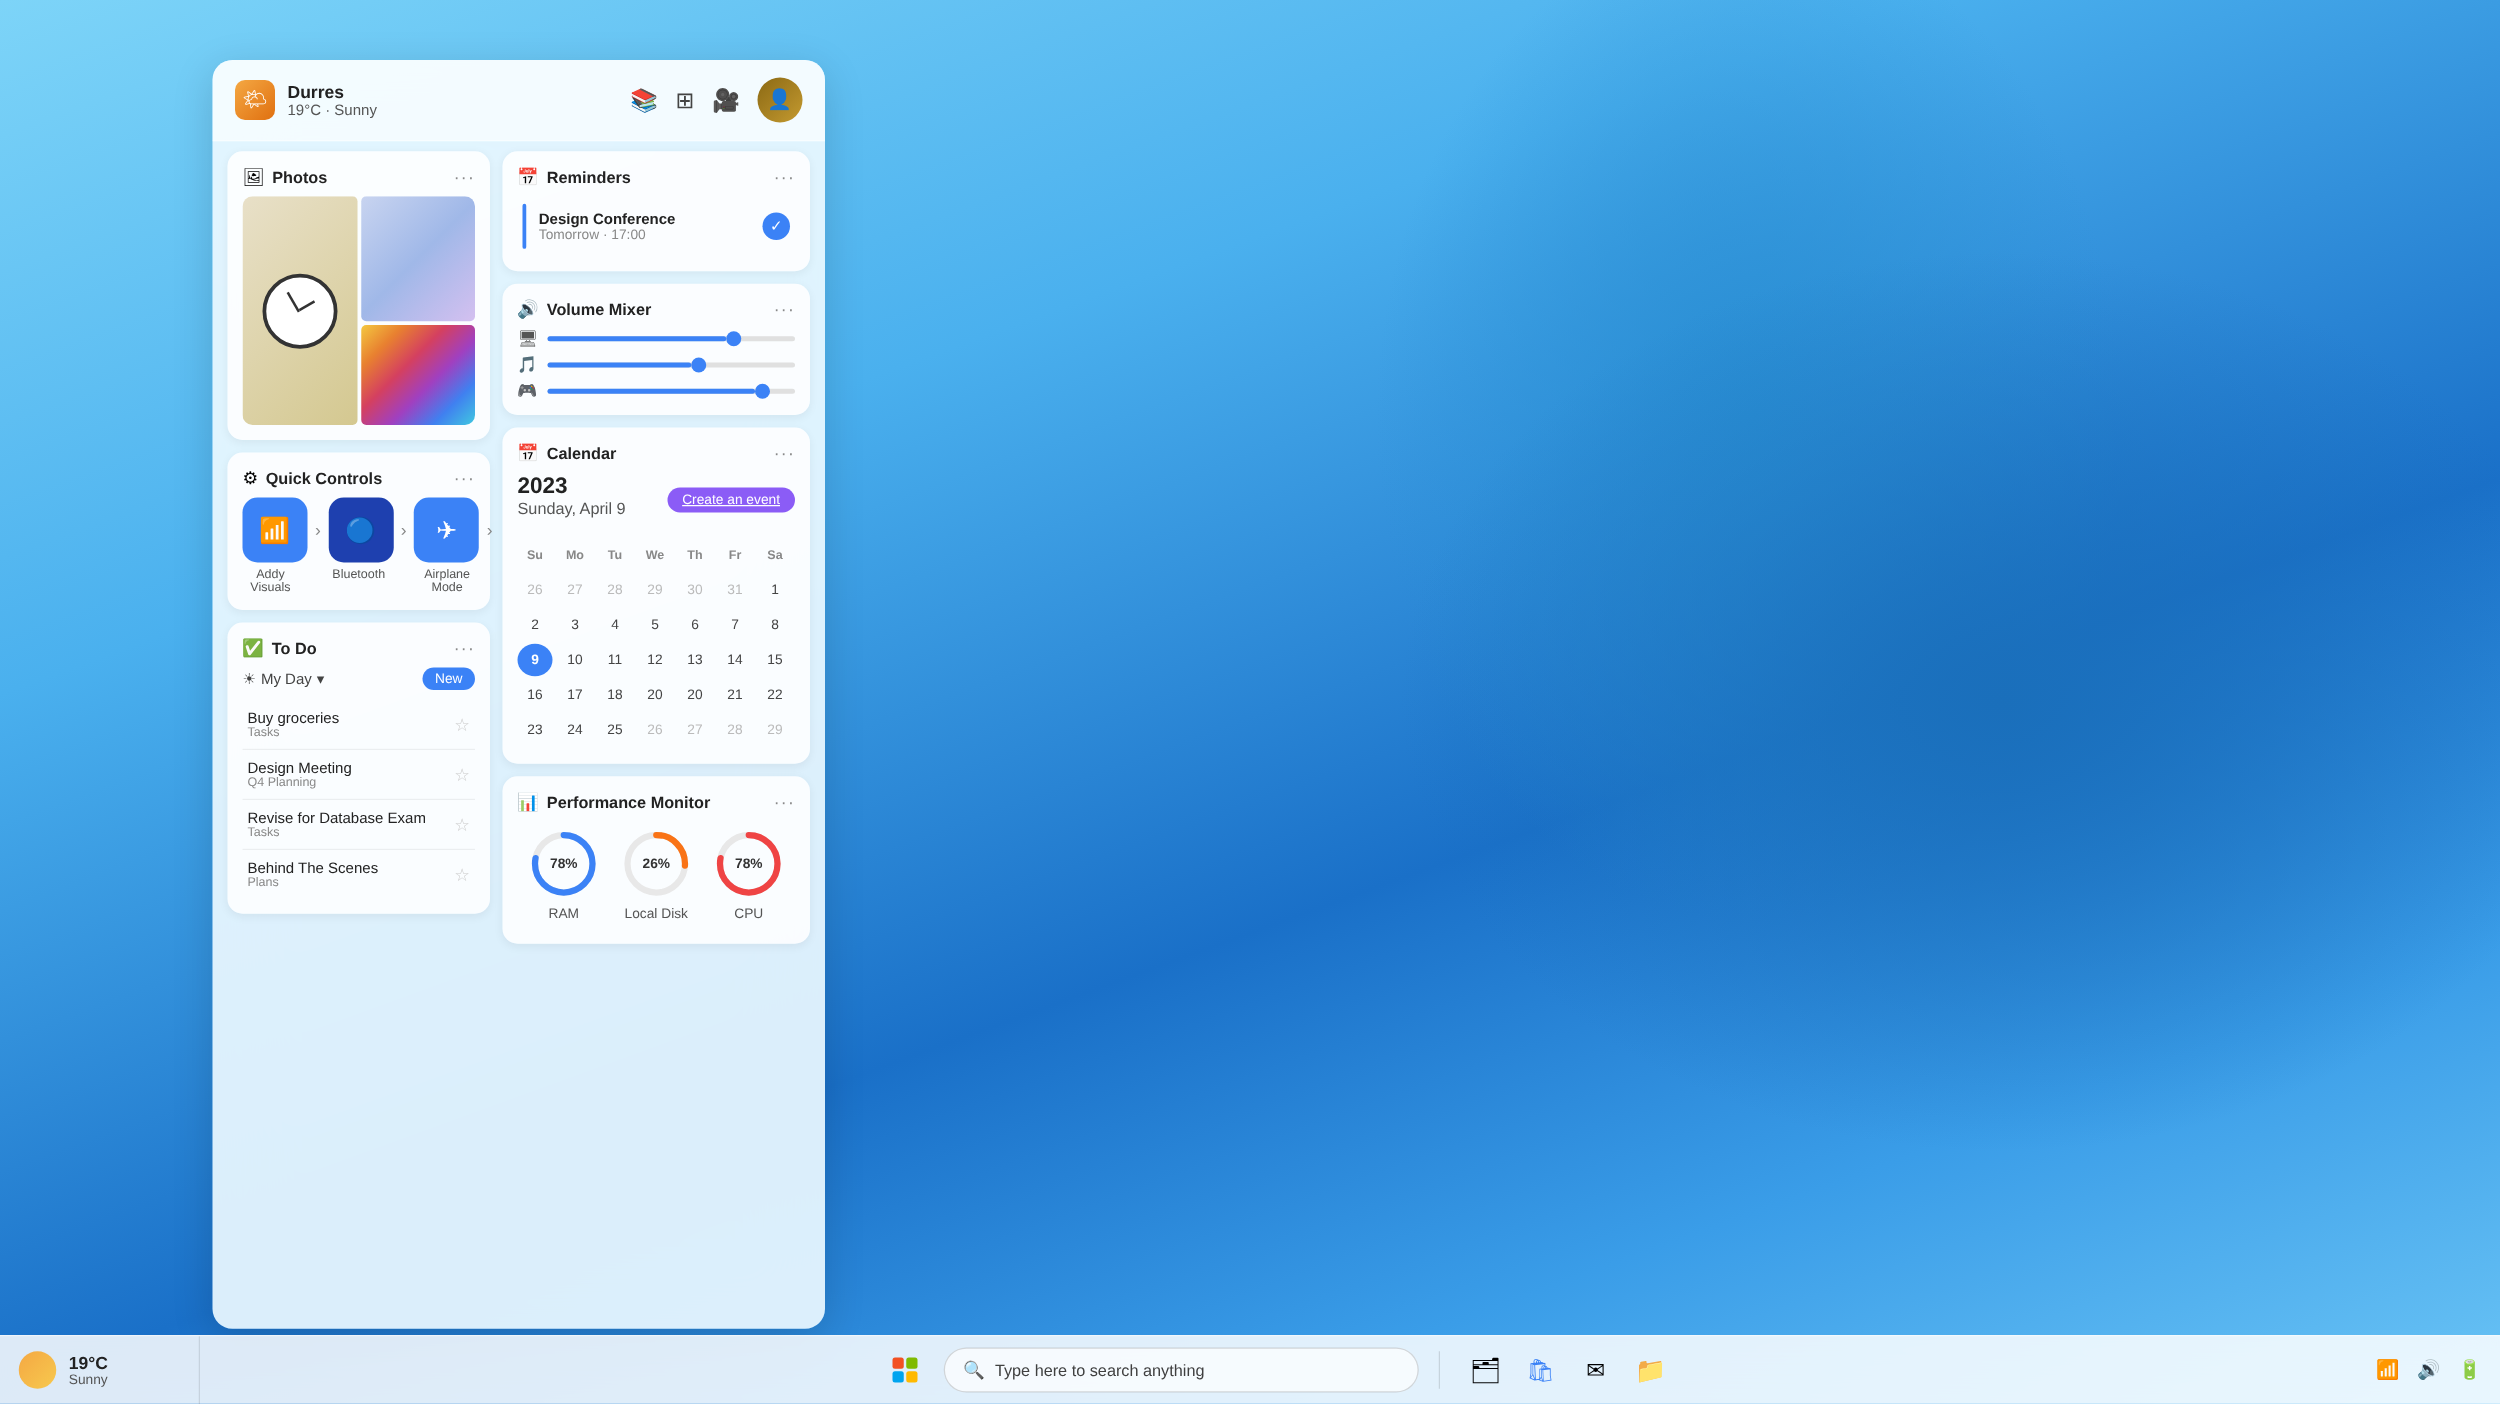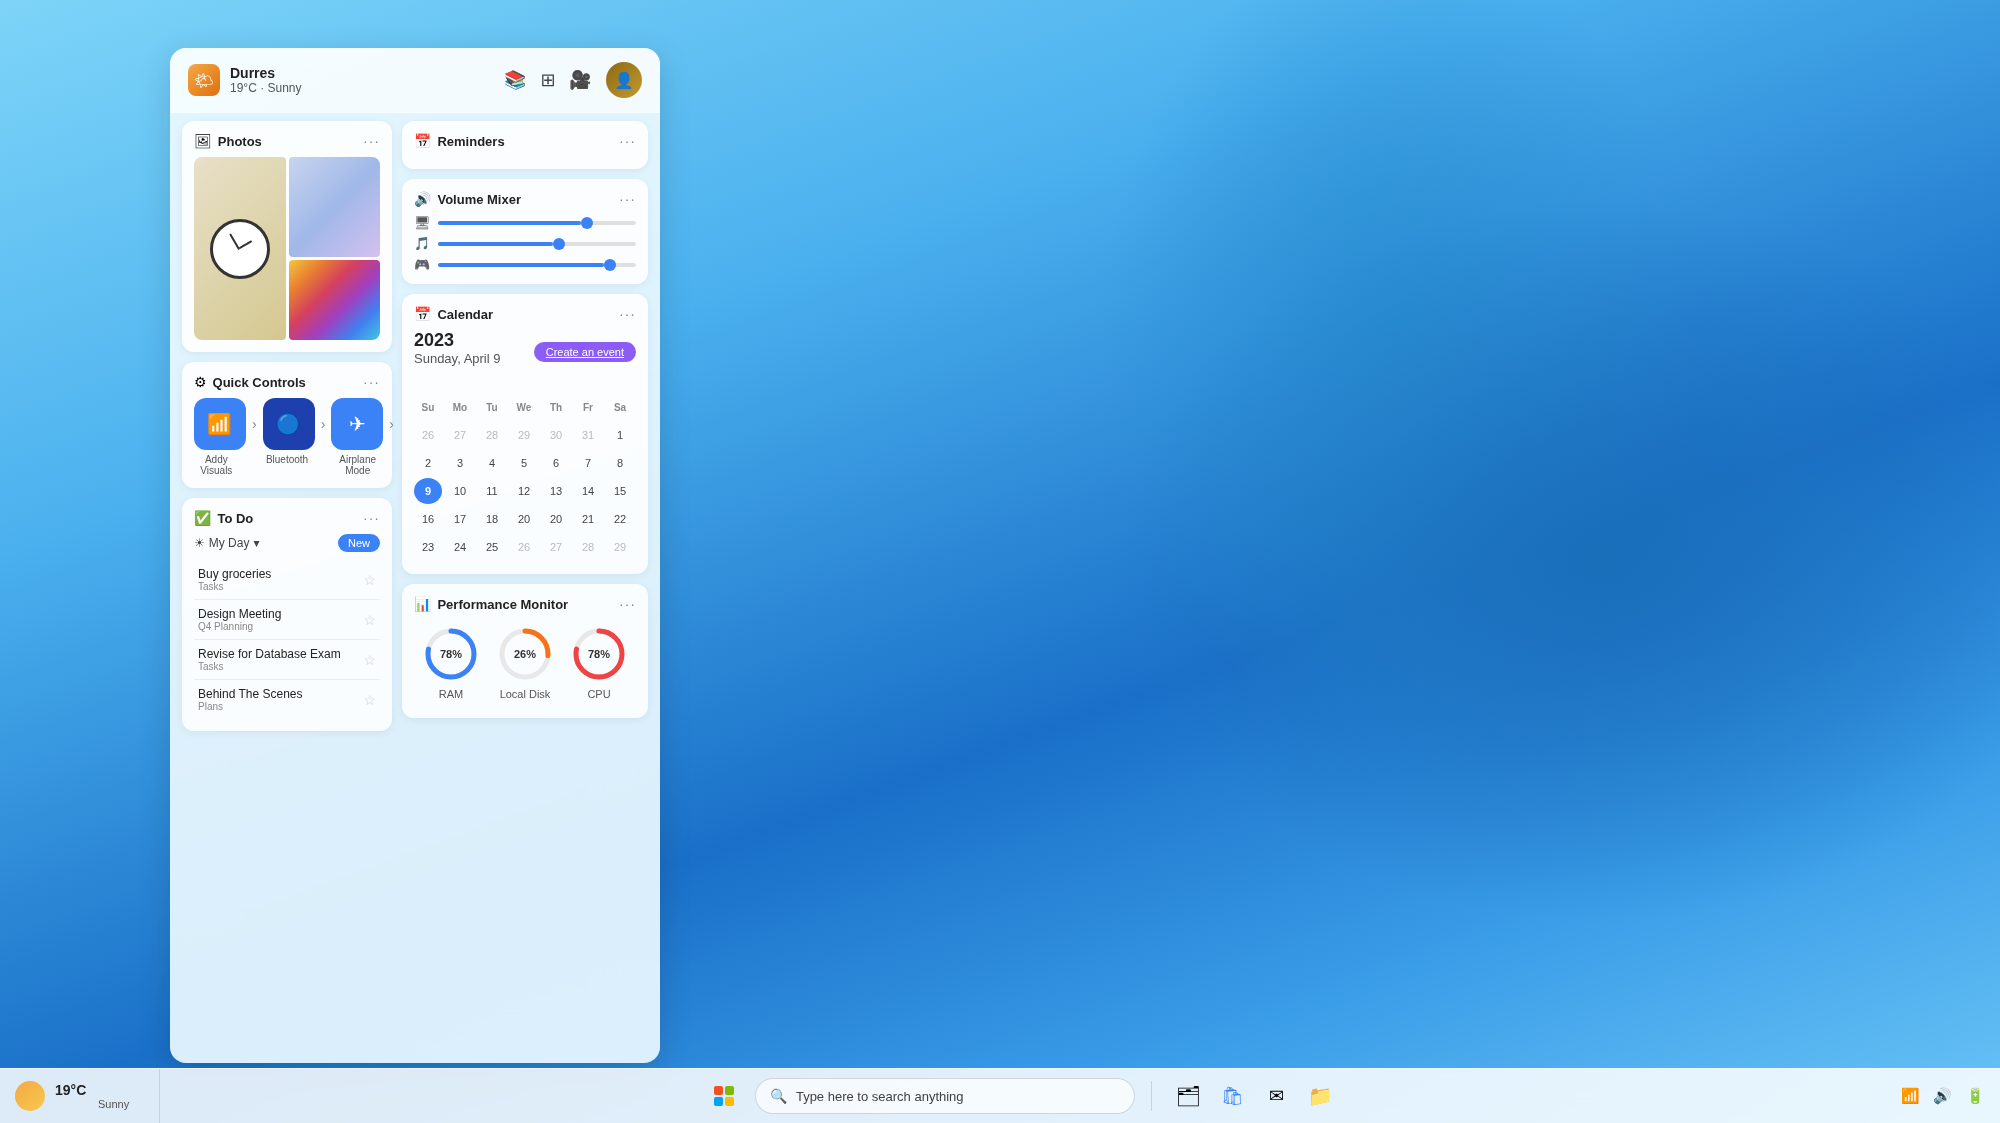--- a/index.html
+++ b/index.html
@@ -49,21 +49,21 @@
     .weather-icon-small {
       width: 30px;
       height: 30px;
       background: linear-gradient(135deg, #f4a843, #f7c94e);
       border-radius: 50%;
       flex-shrink: 0;
     }
 
     .taskbar-weather-text { display: flex; flex-direction: column; }
     .taskbar-temp { font-size: 14px; font-weight: 600; color: #222; }
-    .taskbar-condition { font-size: 11px; color: #555; margin-left: 43px; }
+    .taskbar-condition { font-size: 11px; color: #555; }
 
     .taskbar-center {
       flex: 1;
       display: flex;
       align-items: center;
       justify-content: center;
       gap: 12px;
     }
 
     .start-button {
@@ -446,21 +446,21 @@
     .todo-cat { font-size: 10px; color: #888; }
     .todo-star { color: #ccc; font-size: 14px; cursor: pointer; }
 
     
     .cal-year { font-size: 18px; font-weight: 700; color: #222; }
     .cal-day { font-size: 13px; color: #555; margin-bottom: 8px; }
 
     .cal-header-row {
       display: flex;
       align-items: center;
-      margin-bottom: 20px;
+      margin-bottom: 9px;
     }
 
     .cal-create-btn {
       margin-left: auto;
       background: #8b5cf6;
       color: white;
       border-radius: 16px;
       padding: 4px 12px;
       font-size: 11px;
       cursor: pointer;
@@ -659,20 +659,28 @@
     </div>
 
     <div class="col-right">
 
       <div class="widget-card">
         <div class="widget-header">
           <span class="widget-icon">📅</span>
           <span class="widget-title">Reminders</span>
           <span class="widget-menu">···</span>
         </div>
+        <div class="reminder-item">
+          <div class="reminder-bar reminder-bar-blue"></div>
+          <div class="reminder-text">
+            <div class="reminder-title">Design Conference</div>
+            <div class="reminder-sub">Tomorrow · 17:00</div>
+          </div>
+          <div class="reminder-check-blue">✓</div>
+        </div>
       </div>
 
       <div class="widget-card">
         <div class="widget-header">
           <span class="widget-icon">🔊</span>
           <span class="widget-title">Volume Mixer</span>
           <span class="widget-menu">···</span>
         </div>
         <div class="volume-row">
           <span class="vol-icon">🖥</span>

